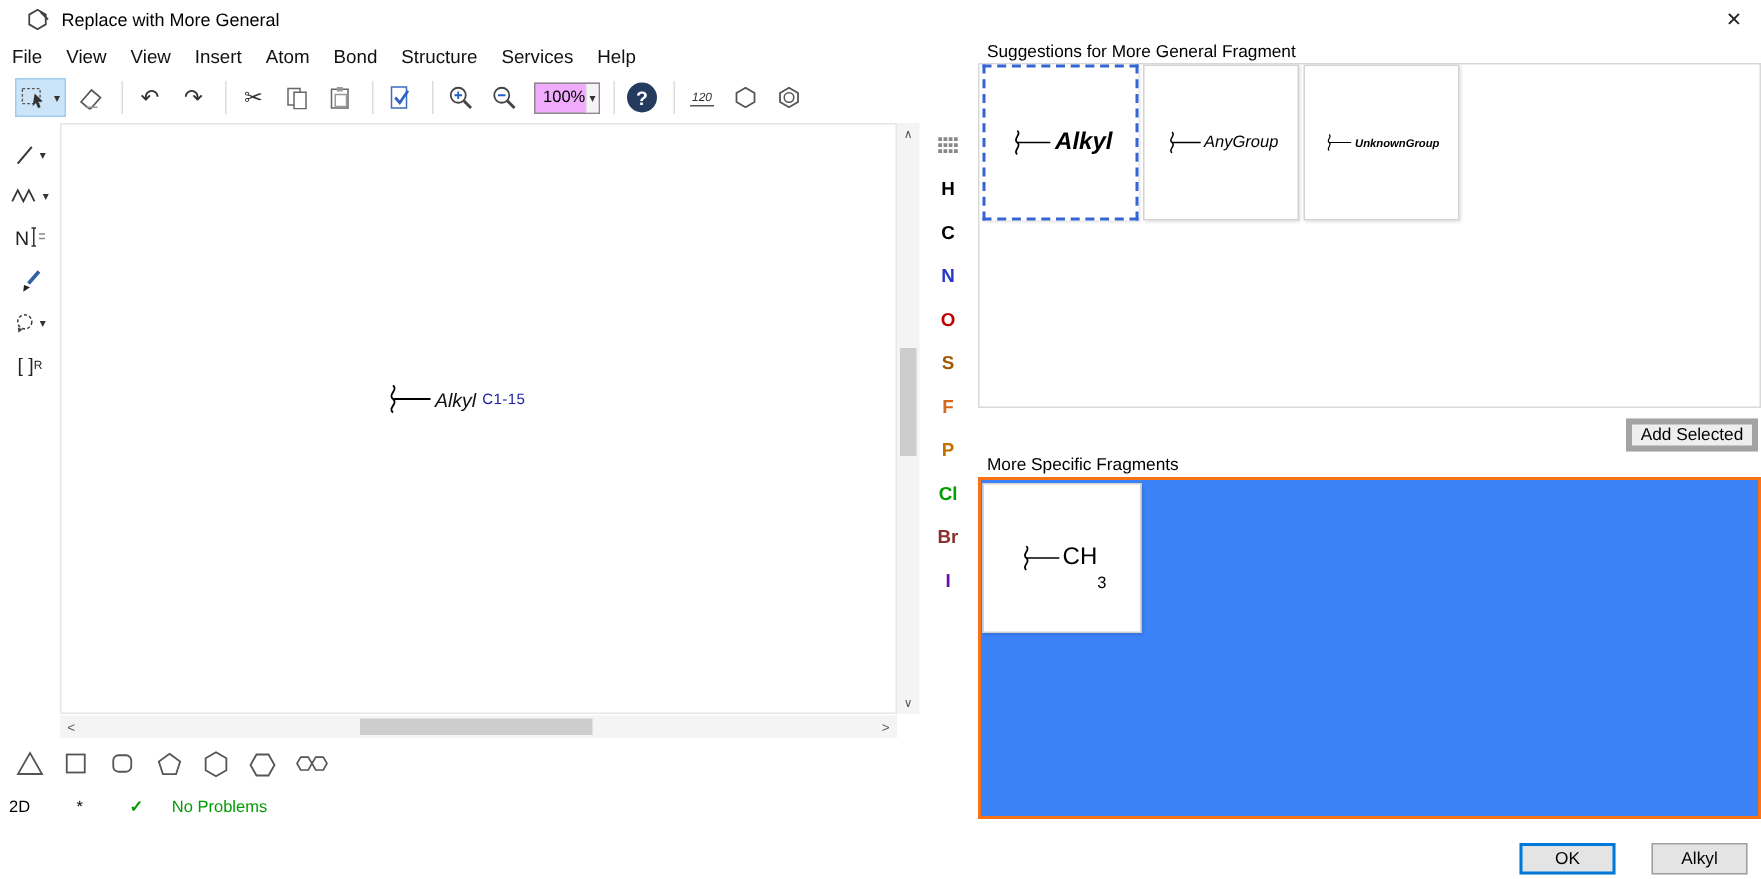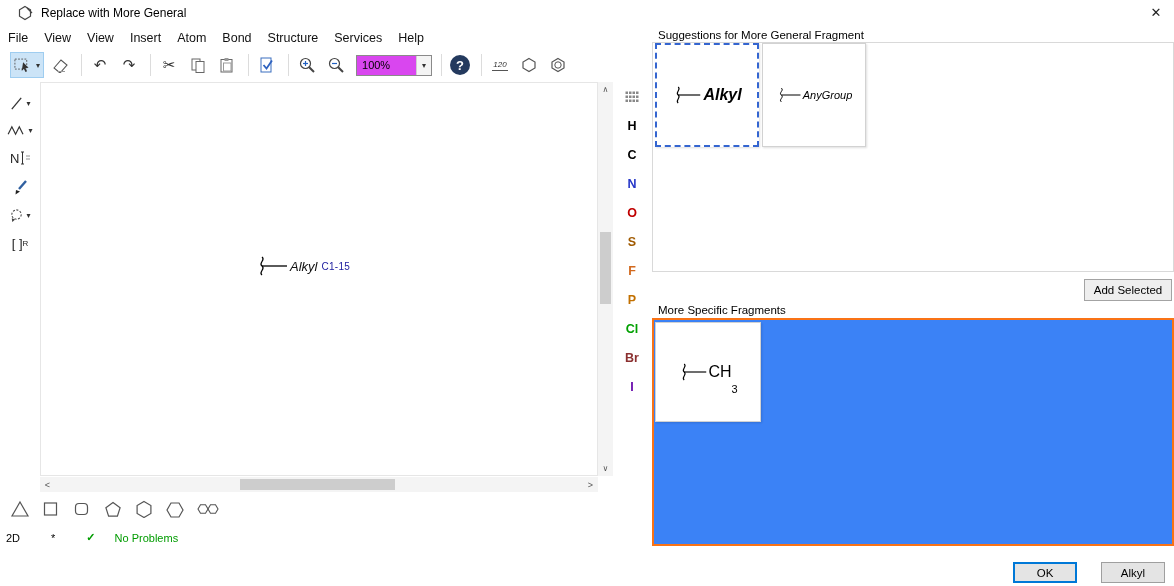--- a/index.html
+++ b/index.html
@@ -17,21 +17,21 @@
   .menubar { position:absolute; top:28px; left:0; height:20px; display:flex; align-items:center; }
   .menu-item { font-size:12.5px; padding:2px 8px; color:#111; }
 
   
   .toolbar { position:absolute; top:48px; left:0; width:652px; height:34px; display:flex; align-items:center; padding-left:10px; }
   .tbtn { height:26px; min-width:26px; display:flex; align-items:center; justify-content:center; color:#444; margin-right:3px; }
   .tbtn.sel { background:#cce4f7; border:1px solid #9fcdf0; padding:0 3px; }
   .dd { font-size:8px; color:#333; margin-left:2px; }
   .tsep { width:1px; height:22px; background:#dcdcdc; margin:0 5px; }
   .glyph-btn { font-size:15px; color:#333; }
-  .combo { display:flex; align-items:center; height:21px; width:76px; border:1px solid #8a8a8a; background:#d946ef; margin:0 4px; }
+  .combo { display:flex; align-items:center; height:21px; width:44px; border:1px solid #8a8a8a; background:#f0abfc; margin:0 4px; }
   .combo-text { flex:1; font-size:11px; padding-left:5px; }
   .combo-arrow { width:15px; height:100%; display:flex; align-items:center; justify-content:center; font-size:8px; color:#333; border-left:1px solid #d0d0d0; background:#f4f4f4; }
   .help-circle { width:20px; height:20px; border-radius:50%; background:#243a5e; color:#fff; font-weight:bold; font-size:13px; display:flex; align-items:center; justify-content:center; }
   .angle-ico { font-size:8px; color:#333; border-bottom:1px solid #555; padding:0 1px 1px 1px; font-style:italic; }
 
   
   .left-tools { position:absolute; top:82px; left:0; width:40px; height:394px; display:flex; flex-direction:column; align-items:center; padding-top:14px; gap:13px; }
   .ltbtn { display:flex; align-items:center; justify-content:center; color:#333; }
   .bracket-lbl { font-size:13px; color:#222; }
   .bracket-sub { font-size:8px; color:#222; vertical-align:sub; }
@@ -67,21 +67,21 @@
   
   .right-panel { position:absolute; left:652px; top:28px; width:522px; height:558px; background:#fff; }
   .panel-label { position:absolute; left:6px; font-size:11.5px; color:#000; }
   .sugg-label { top:1px; }
   .sugg-box { position:absolute; left:0; top:14px; width:522px; height:230px; background:#fff; border:1px solid #d9d9d9; }
   .card { position:absolute; background:#fff; border:1px solid #d2d2d2; box-shadow:1px 1px 2px rgba(0,0,0,0.13); width:104px; height:104px; display:flex; align-items:center; justify-content:center; color:#000; }
   .card.selected { border:2px dashed #3465d0; }
   .lbl-lg { font-style:italic; font-weight:bold; font-size:16px; margin-left:1px; }
   .lbl-md { font-style:italic; font-size:11px; margin-left:1px; }
   .lbl-sm { font-style:italic; font-weight:bold; font-size:7.5px; margin-left:1px; }
-  .add-btn { position:absolute; right:2px; top:251px; width:88px; height:22px; background:#eeeeee; border:1px solid #a3a3a3; font-size:11.5px; font-family:"Liberation Sans",sans-serif; display:flex; align-items:center; justify-content:center; }
+  .add-btn { position:absolute; right:2px; top:251px; width:88px; height:22px; background:#eeeeee; border:4px solid #a3a3a3; font-size:11.5px; font-family:"Liberation Sans",sans-serif; display:flex; align-items:center; justify-content:center; }
   .spec-label { top:276px; }
   .spec-box { position:absolute; left:0; top:290px; width:522px; height:228px; background:#3b82f6; border:2px solid #f97316; }
   .card.ch3 { left:1px; top:2px; width:106px; height:100px; }
   .formula { font-size:16px; }
   .formula-sub { font-size:11px; align-self:flex-end; margin-bottom:26px; }
   .dlg-btn { position:absolute; top:534px; width:64px; height:21px; background:#e4e4e4; font-size:11.5px; font-family:"Liberation Sans",sans-serif; display:flex; align-items:center; justify-content:center; }
   .ok-btn { left:361px; border:2px solid #0078d7; }
   .cancel-btn { left:449px; border:1px solid #9f9f9f; }
 
   svg { display:block; }
@@ -360,20 +360,26 @@
             <use href="#attach-glyph"></use>
           </svg>
         <span class="lbl-lg">Alkyl</span>
       </div>
       <div class="card" style="left:109px; top:0px;">
         <svg width="26" height="20" viewBox="0 0 34 22">
             <use href="#attach-glyph"></use>
           </svg>
         <span class="lbl-md">AnyGroup</span>
       </div>
+      <div class="card" style="left:216px; top:0px;">
+        <svg width="20" height="16" viewBox="0 0 34 22">
+            <use href="#attach-glyph"></use>
+          </svg>
+        <span class="lbl-sm">UnknownGroup</span>
+      </div>
     </div>
 
     <button class="add-btn">Add Selected</button>
 
     <div class="panel-label spec-label">More Specific Fragments</div>
 
     <div class="spec-box">
       <div class="card ch3">
         <svg width="30" height="22" viewBox="0 0 34 22">
             <use href="#attach-glyph"></use>

